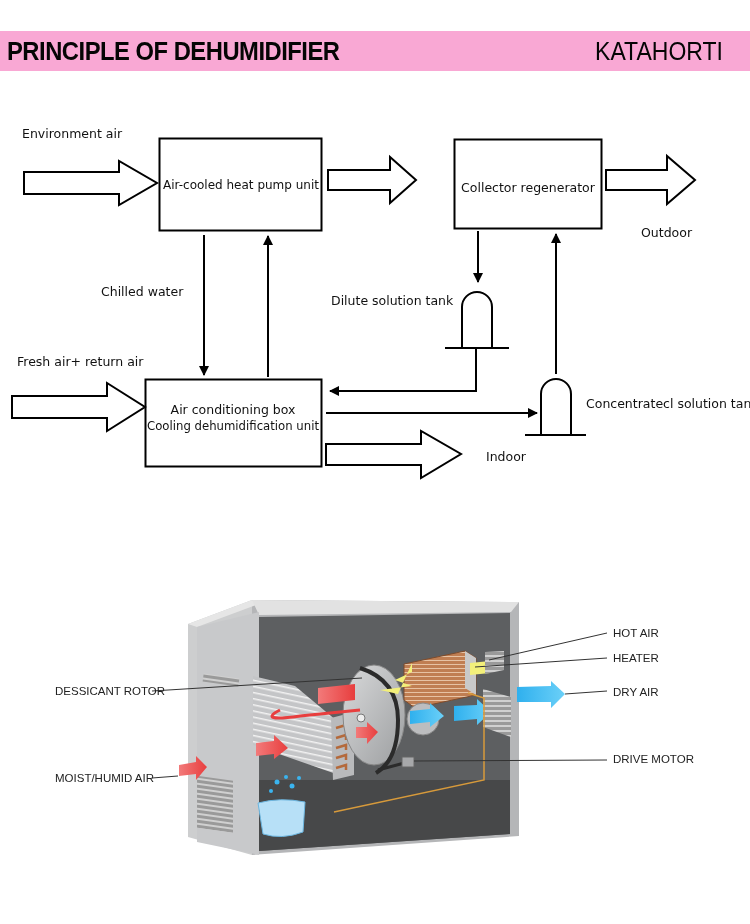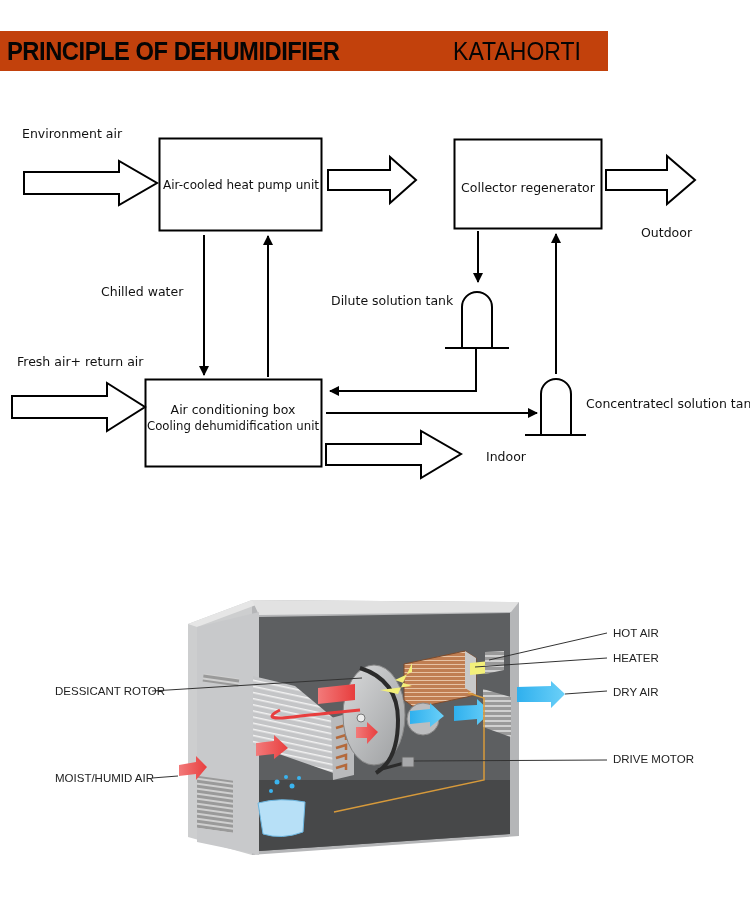--- a/index.html
+++ b/index.html
@@ -1,19 +1,19 @@
 <!DOCTYPE html>
 <html><head>
 <meta charset="utf-8">
 <style>
   html, body { margin: 0; padding: 0; background: #ffffff; }
   body { width: 750px; height: 924px; position: relative; overflow: hidden;
          font-family: "DejaVu Sans", sans-serif; color: #111; }
-  .banner { position: absolute; left: 0; top: 31px; width: 608px; height: 40px;
-            background: #c2410c; }
+  .banner { position: absolute; left: 0; top: 31px; width: 750px; height: 40px;
+            background: #f9a8d4; }
   .banner-title { position: absolute; left: 7px; top: 6px; font-family: "Liberation Sans", sans-serif;
                   font-weight: bold; font-size: 25px; letter-spacing: -0.5px; color: #050505;
                   transform: scaleX(0.95); transform-origin: left center; }
   .banner-brand { position: absolute; right: 27px; top: 6px; font-family: "Liberation Sans", sans-serif;
                   font-size: 25px; color: #050505; transform: scaleX(0.92); transform-origin: right center; }
   svg { position: absolute; left: 0; top: 0; }
   .lbl { font-family: "DejaVu Sans", sans-serif; font-size: 12.5px; fill: #111; }
   .cap { font-family: "Liberation Sans", sans-serif; font-size: 11.5px; fill: #222; }
 </style>
 </head>

